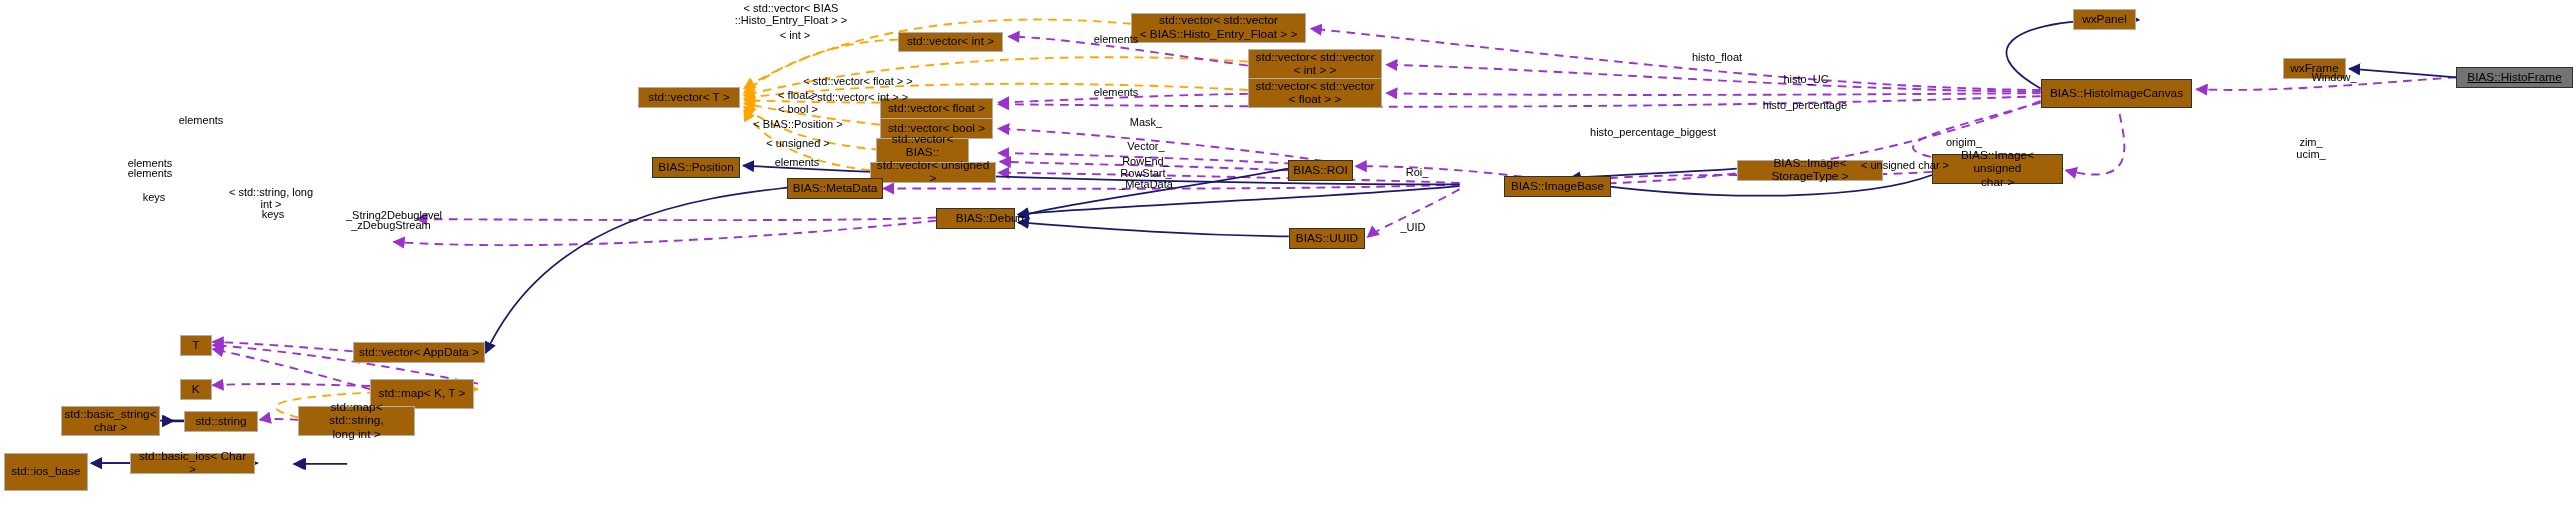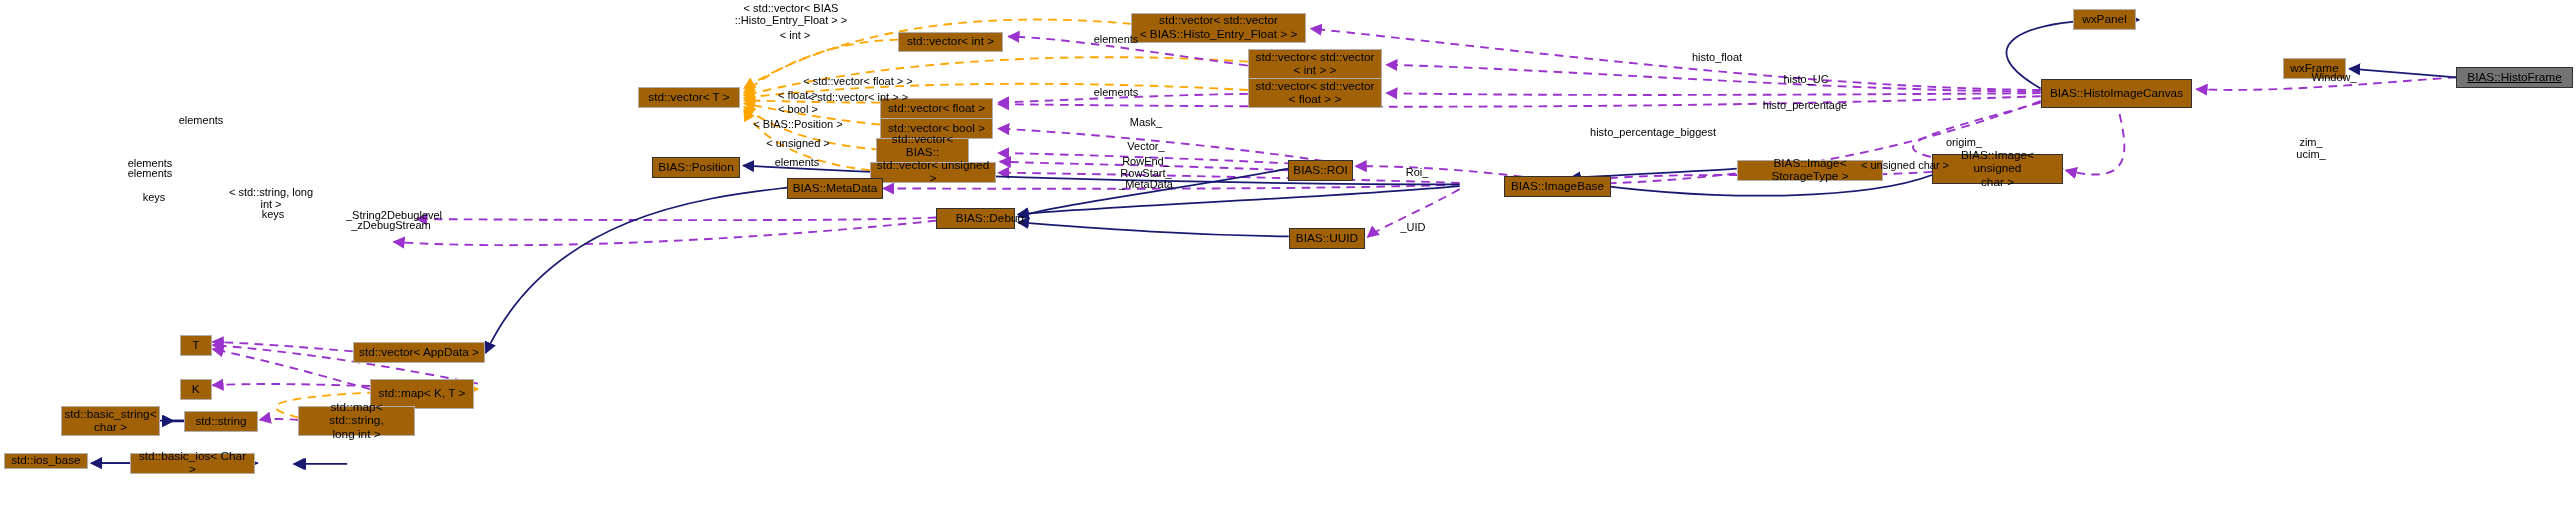--- a/index.html
+++ b/index.html
@@ -154,21 +154,21 @@
       <div class="node strong" style="left: 1289px; top: 228px; width: 76px; height: 20.5px;">BIAS::UUID</div>
       <div class="node" style="left: 180px; top: 335px; width: 31.5px; height: 20.5px;">T</div>
       <div class="node" style="left: 180px; top: 379px; width: 31.5px; height: 20.5px;">K</div>
       <div class="node" style="left: 353px; top: 342px; width: 132px; height: 20.5px;">std::vector&lt; AppData &gt;</div>
       <div class="node" style="left: 370px; top: 379px; width: 104px; height: 30px; text-align: right;">std::map&lt; K, T &gt;</div>
       <div class="node" style="left: 61px; top: 406px; width: 99px; height: 30px;">std::basic_string&lt;
 char &gt;</div>
       <div class="node" style="left: 184px; top: 411px; width: 74px; height: 20.5px;">std::string</div>
       <div class="node" style="left: 298px; top: 406px; width: 117px; height: 30px;">std::map&lt; std::string,
 long int &gt;</div>
-      <div class="node" style="left: 3.9px; top: 453px; width: 84px; height: 16px;">std::ios_base</div>
+      <div class="node" style="left: 3.9px; top: 453px; width: 84px; height: 38px;">std::ios_base</div>
       <div class="node" style="left: 130px; top: 453px; width: 125px; height: 20.5px;">std::basic_ios&lt; Char &gt;</div>
     </div>
 
   <div id="label-layer">
       <div class="elabel" style="left: 791px; top: 14px;">&lt; std::vector&lt; BIAS
 ::Histo_Entry_Float &gt; &gt;</div>
       <div class="elabel" style="left: 795px; top: 35px;">&lt; int &gt;</div>
       <div class="elabel" style="left: 1116px; top: 39px;">elements</div>
       <div class="elabel" style="left: 1717px; top: 57px;">histo_float</div>
       <div class="elabel" style="left: 858px; top: 61px; margin-top: 36px;">&lt; std::vector&lt; int &gt; &gt;</div>

